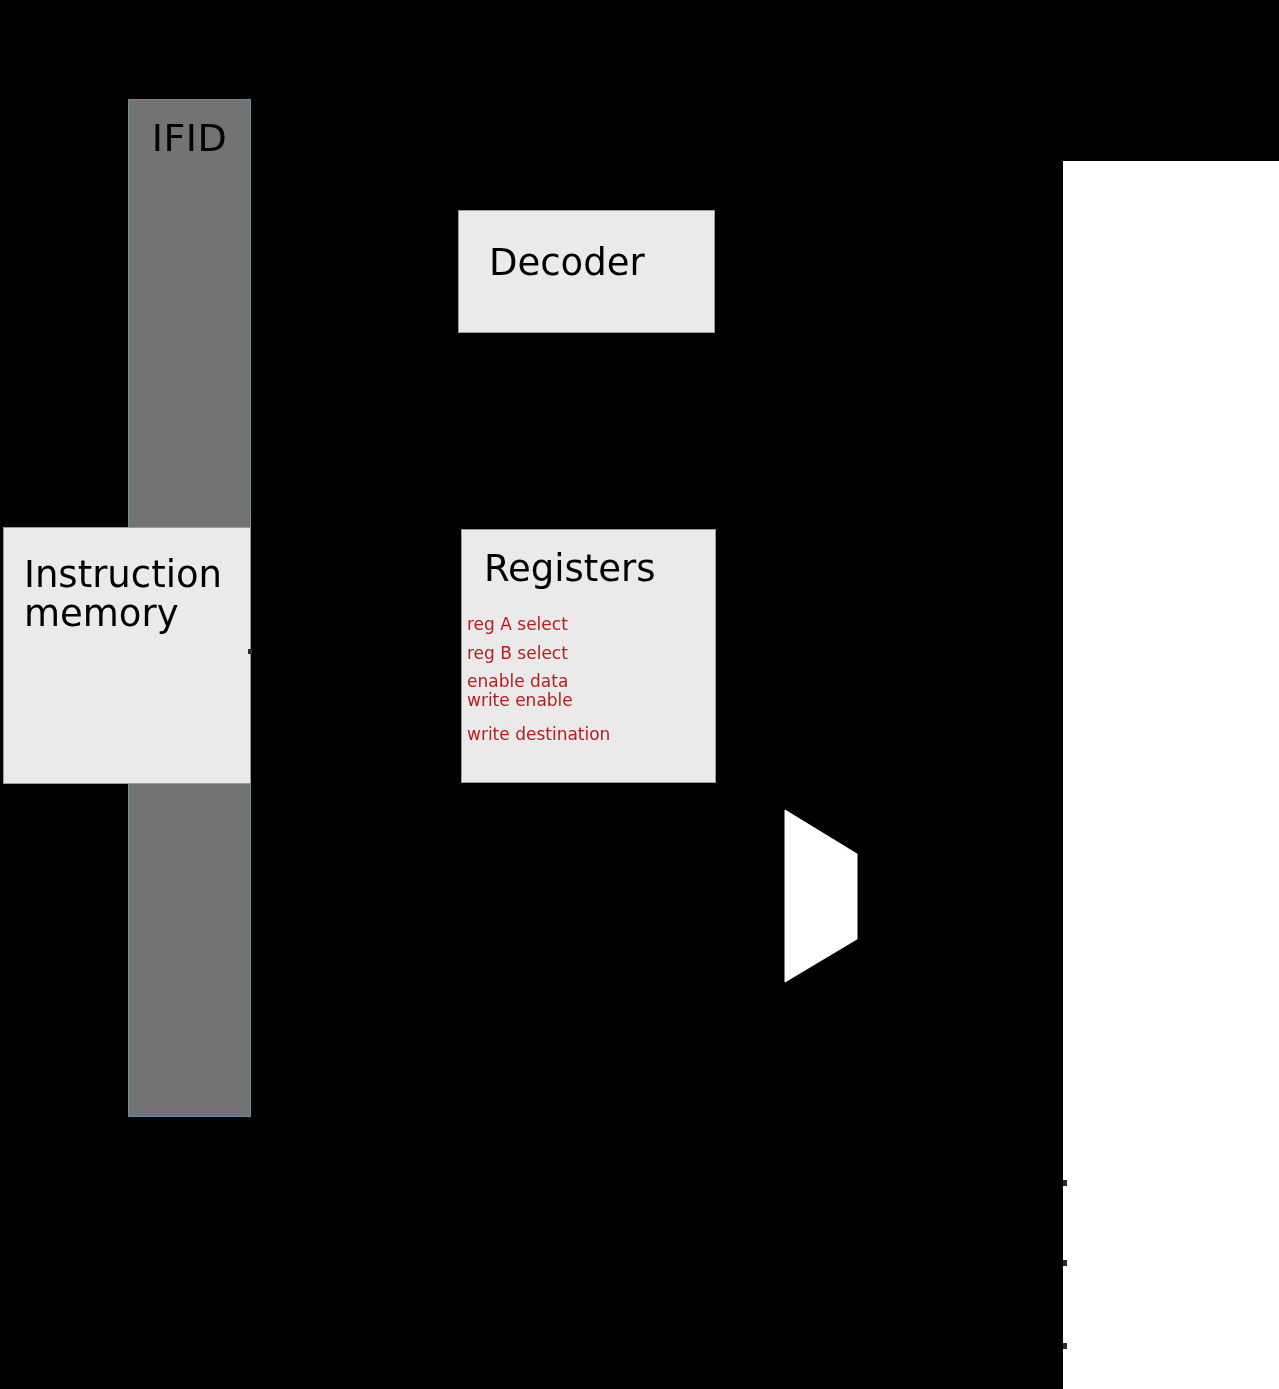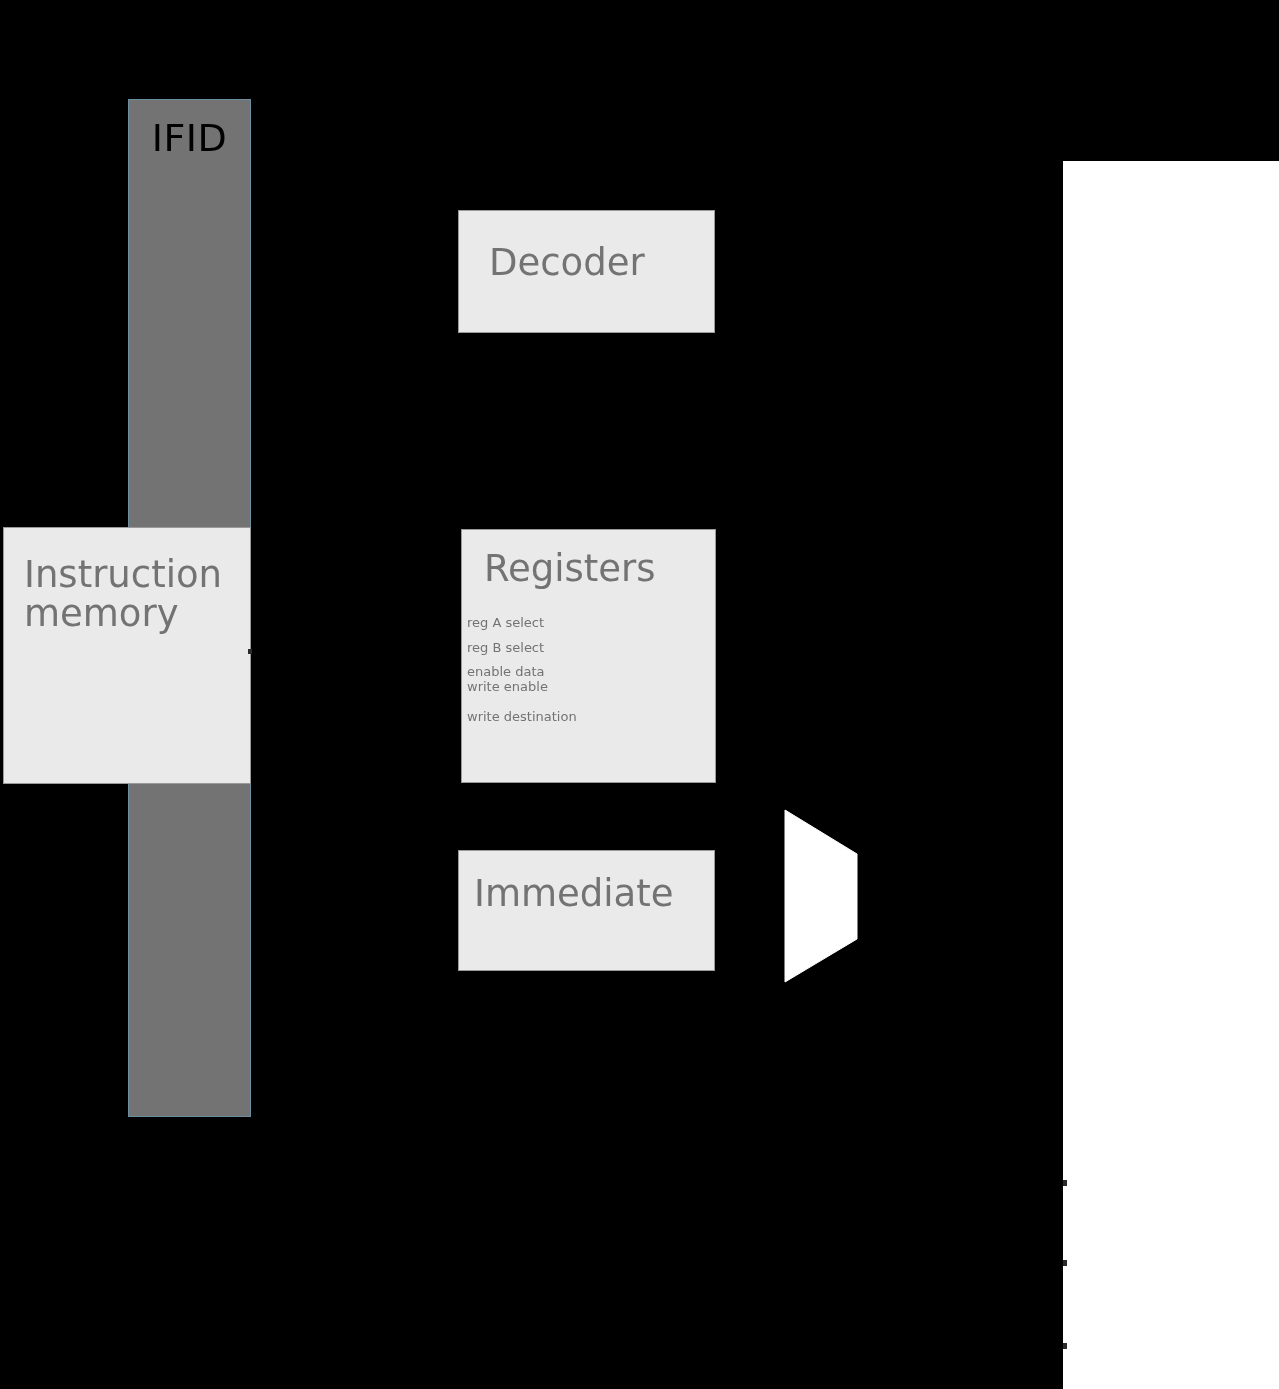--- a/index.html
+++ b/index.html
@@ -36,32 +36,32 @@
     letter-spacing: 0.5px;
   }
   .unit-box {
     position: absolute;
     background: #eaeaea;
     border: 1px solid #9a9a9a;
     box-sizing: border-box;
   }
   .unit-title {
     position: absolute;
-    color: #737373;
+    color: #000000;
     font-size: 37px;
     line-height: 1.05;
     white-space: nowrap;
   }
   .unit-title.wrap {
     white-space: normal;
   }
   .sig-list {
     position: absolute;
-    color: #737373;
-    font-size: 13px;
+    color: #b91c1c;
+    font-size: 17px;
     line-height: 1;
   }
   .sig-list .sig {
     display: block;
     white-space: nowrap;
   }
   .sig-gap-sm { margin-top: 12px; }
   .sig-gap-md { margin-top: 11px; }
   .sig-gap-lg { margin-top: 17px; }
   .mux {
@@ -98,23 +98,20 @@
     <span class="unit-title" style="left:22px; top:20px;">Registers</span>
     <div class="sig-list" style="left:5px; top:86px;">
       <span class="sig">reg A select</span>
       <span class="sig sig-gap-sm">reg B select</span>
       <span class="sig sig-gap-md">enable data</span>
       <span class="sig sig-gap-sm" style="margin-top:2px;">write enable</span>
       <span class="sig sig-gap-lg">write destination</span>
     </div>
   </div>
 
-  <div class="unit-box" style="left:458px; top:850px; width:257px; height:121px;">
-    <span class="unit-title" style="left:15px; top:24px;">Immediate</span>
-  </div>
 
   <svg class="mux" style="left:783px; top:806px;" width="80" height="180" viewBox="0 0 80 180">
     <polygon points="2,4 74,48 74,133 2,176" fill="#ffffff" stroke="#ffffff" stroke-width="1"></polygon>
   </svg>
 
   <div class="speck" style="left:1063px; top:1180px; width:4px; height:6px;"></div>
   <div class="speck" style="left:1063px; top:1260px; width:4px; height:6px;"></div>
   <div class="speck" style="left:1063px; top:1343px; width:4px; height:6px;"></div>
 
 </div>

